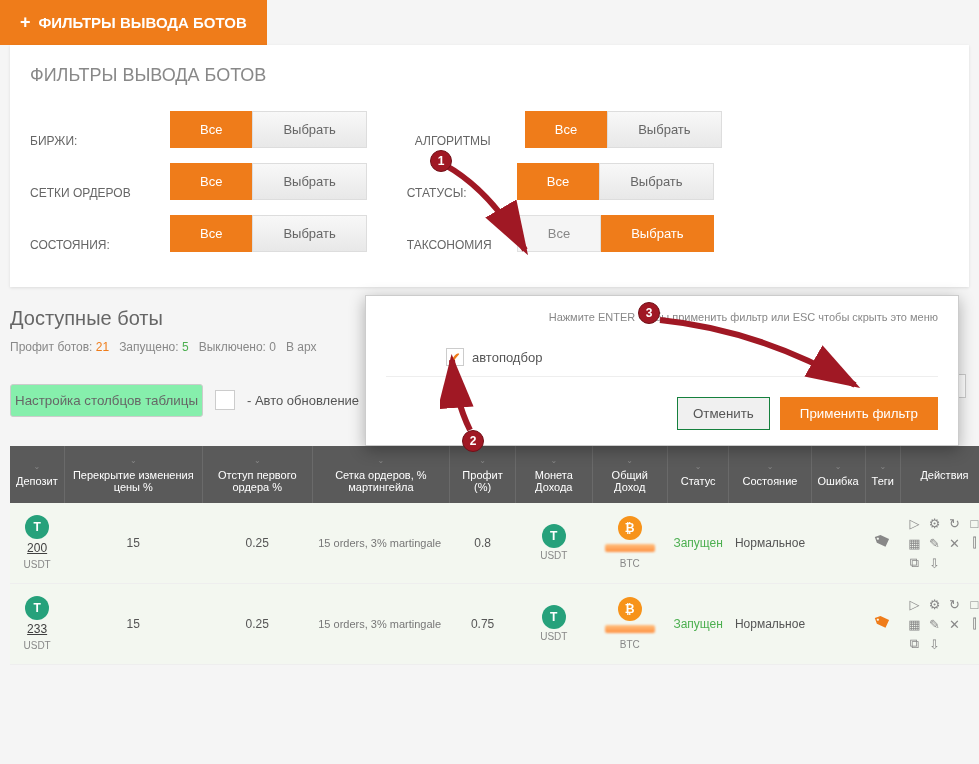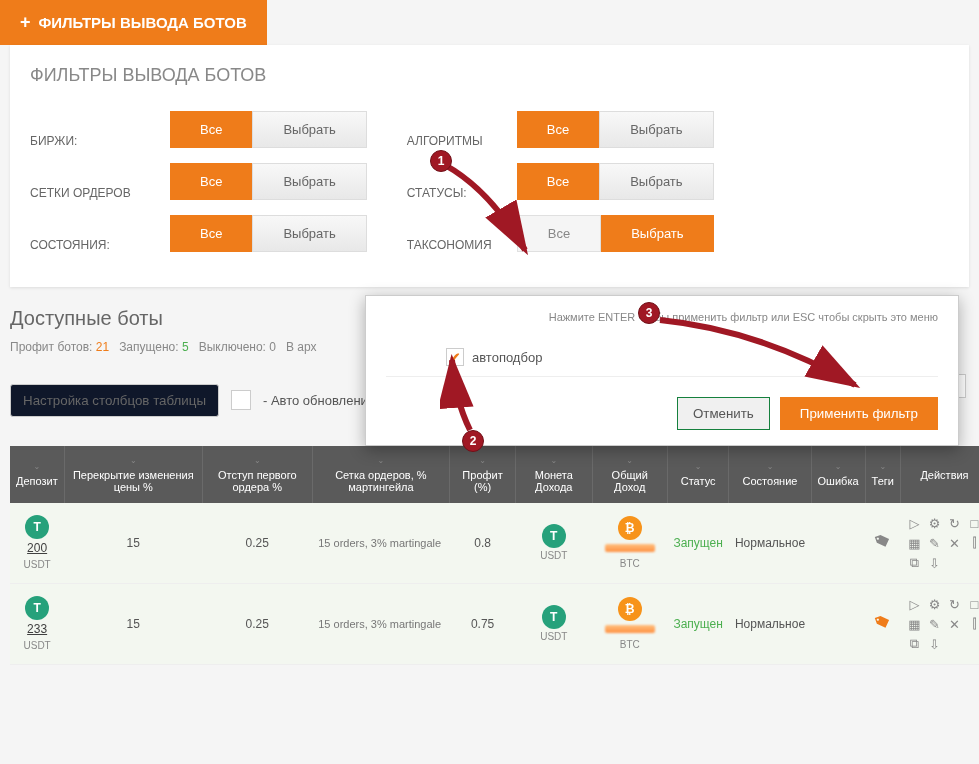--- a/index.html
+++ b/index.html
@@ -21,21 +21,21 @@
 .checkbox{width:18px;height:18px;border:1px solid #ccc;display:flex;align-items:center;justify-content:center;color:#ef7c1a;font-weight:bold}
 .popup-actions{display:flex;justify-content:flex-end;gap:10px}
 .btn-cancel{background:#f0f0f0;border:1px solid #15803d;padding:8px 15px;color:#555;cursor:pointer}
 .btn-apply{background:#ef7c1a;color:#fff;border:none;padding:8px 20px;cursor:pointer}
 .section{margin:20px 10px}
 .section-title{font-size:20px;color:#666;margin-bottom:10px}
 .stats{font-size:12px;color:#888;margin-bottom:20px}
 .stats .orange{color:#ef7c1a}
 .stats .green{color:#4caf50}
 .toolbar{display:flex;align-items:center;gap:12px;margin-bottom:15px;flex-wrap:wrap}
-.btn-outline{background:#0f172a;border:1px solid #ccc;padding:8px 12px;color:#666;cursor:pointer;border-radius:3px}
+.btn-outline{background:#86efac;border:1px solid #ccc;padding:8px 4px;color:#666;cursor:pointer;border-radius:3px}
 .checkbox-sm{width:20px;height:20px;border:1px solid #ccc;background:#fff}
 .search-box{flex:1;position:relative;min-width:150px}
 .search-input{width:100%;padding:8px 30px 8px 10px;border:1px solid #ddd;background:#fafafa;border-radius:3px}
 .search-icon{position:absolute;right:8px;top:8px;color:#bbb}
 .page-label{color:#666;font-size:12px;width:70px}
 .page-btns{display:flex;gap:4px;flex-wrap:wrap;width:140px}
 .page-btn{padding:4px 8px;border:1px solid #ccc;background:#fff;font-size:12px;cursor:pointer}
 table{width:100%;border-collapse:collapse;margin:0 10px}
 th{background:#5a5a5a;color:#fff;padding:10px 6px;font-size:11px;font-weight:normal;text-align:center;border-right:1px solid #6a6a6a;position:relative}
 th .sort{display:block;font-size:8px;color:#888;margin-bottom:4px}
@@ -65,21 +65,21 @@
 
 <div class="panel">
   <div class="panel-title">ФИЛЬТРЫ ВЫВОДА БОТОВ</div>
 
   <div class="filter-row">
     <div class="filter-label">БИРЖИ:</div>
     <div class="btn-group">
       <button class="btn btn-orange">Все</button>
       <button class="btn btn-gray">Выбрать</button>
     </div>
-    <div class="filter-label" style="width:90px;margin-left:20px">АЛГОРИТМЫ</div>
+    <div class="filter-label" style="width:90px;margin-left:28px">АЛГОРИТМЫ</div>
     <div class="btn-group">
       <button class="btn btn-orange">Все</button>
       <button class="btn btn-gray">Выбрать</button>
     </div>
   </div>
 
   <div class="filter-row">
     <div class="filter-label">СЕТКИ ОРДЕРОВ</div>
     <div class="btn-group">
       <button class="btn btn-orange">Все</button>

